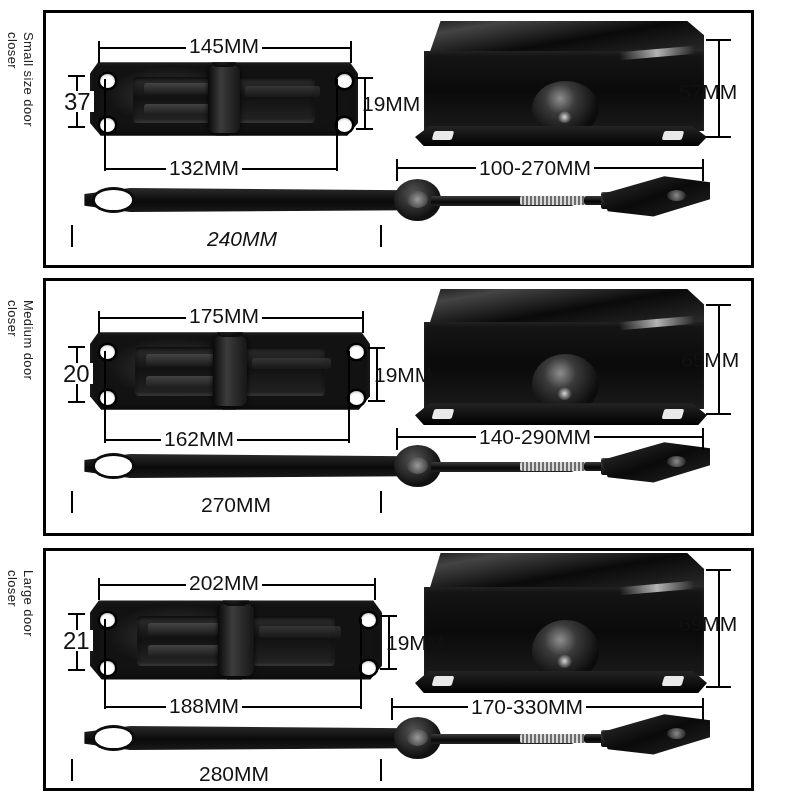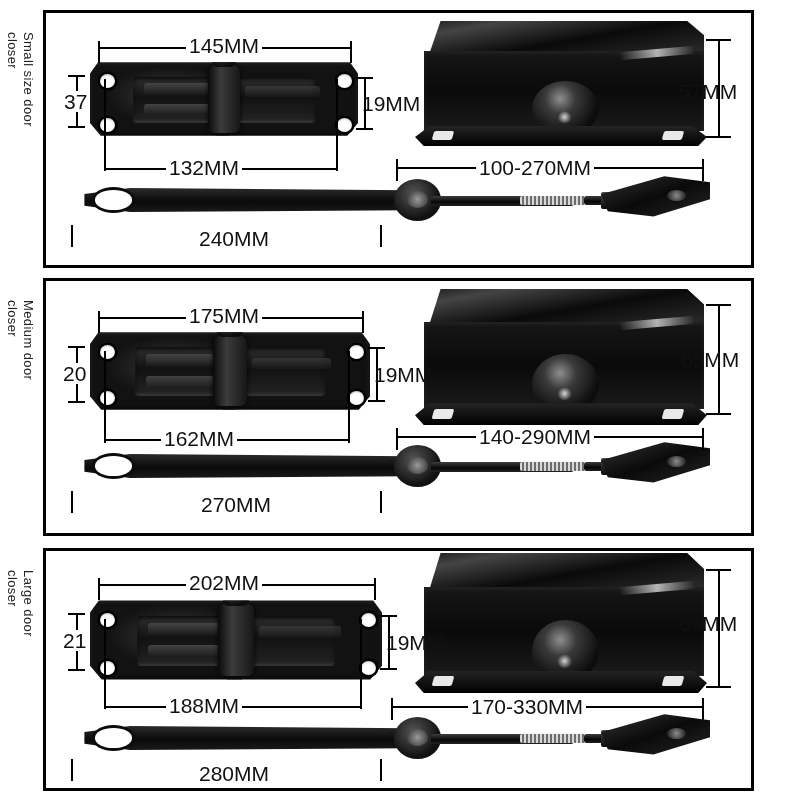--- a/index.html
+++ b/index.html
@@ -311,21 +311,21 @@
   .dim-label {
     position: absolute;
     font-size: 21px;
     line-height: 21px;
     color: #111;
     background: #fff;
     padding: 0 3px;
     white-space: nowrap;
     font-family: "Liberation Sans", sans-serif;
   }
-  .dim-label.small-num { font-size: 21px; }
+  .dim-label.small-num { font-size: 24px; }
 </style>
 </head>
 <body>
 
 <div class="sheet">
 
   <div class="side-label" id="label-small">
     <div class="rot"><span>Small size door</span>
 <span>closer</span></div>
   </div>
@@ -395,21 +395,21 @@
     <div class="tick-h" style="left:310px; top:115px; width:17px;"></div>
     <div class="dim-label" style="left:313px; top:80px; background:transparent;">19MM</div>
 
     <div class="dim-v" style="left:672px; top:26px; height:98px;"></div>
     <div class="tick-h" style="left:660px; top:26px;  width:25px;"></div>
     <div class="tick-h" style="left:660px; top:123px; width:25px;"></div>
     <div class="dim-label" style="left:630px; top:68px; background:transparent;">57MM</div>
 
     <div class="tick-v" style="left:25px;  top:212px; height:22px;"></div>
     <div class="tick-v" style="left:334px; top:212px; height:22px;"></div>
-    <div class="dim-label" style="left:150px; top:215px;">240MM</div>
+    <div class="dim-label" style="left:158px; top:215px;font-style:italic;">240MM</div>
 
     <div class="dim-h" style="left:350px; top:154px; width:306px;"></div>
     <div class="tick-v" style="left:350px; top:146px; height:22px;"></div>
     <div class="tick-v" style="left:656px; top:146px; height:22px;"></div>
     <div class="dim-label" style="left:430px; top:144px;">100-270MM</div>
   </div>
 
   <div class="panel" id="panel-medium">
 
     <div class="topview" style="left:44px; top:48px; width:280px; height:84px;">

